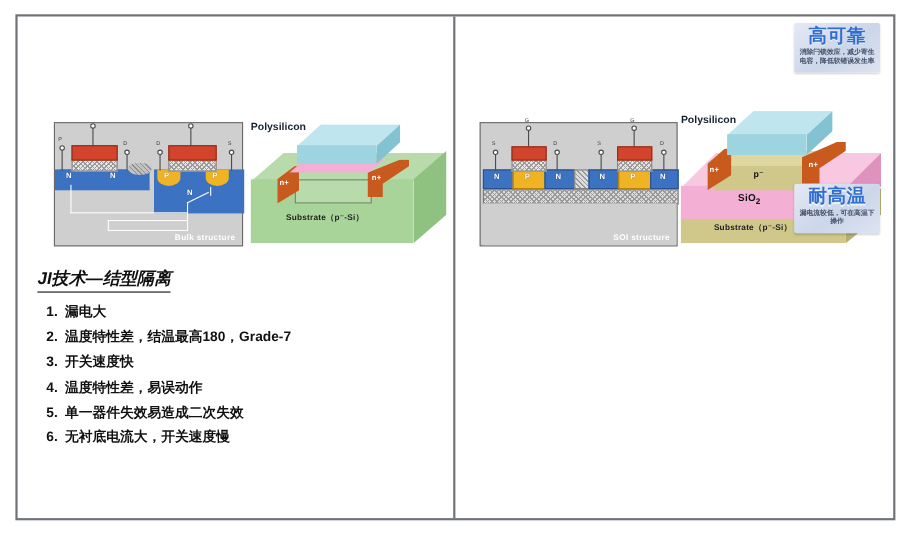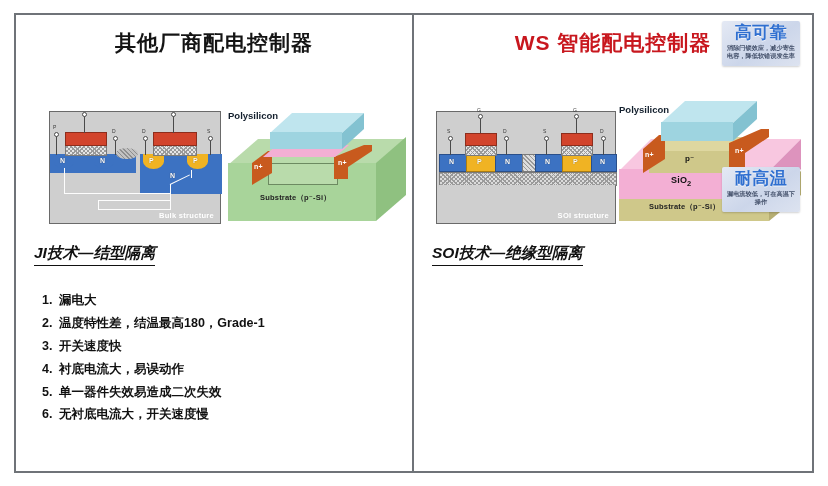--- a/index.html
+++ b/index.html
@@ -98,21 +98,21 @@
     white-space:nowrap;letter-spacing:.2px;
   }
   .lbl3d.sm{font-size:7px;color:#fff;}
   .lbl3d.dk{font-size:7.5px;color:#222;text-align:right;}
   .poly-lbl{font-size:9.5px;font-weight:bold;color:#14202e;}
 
   
   .list-wrap{position:absolute;top:228px;left:0;width:100%;padding:0 18px;box-sizing:border-box;}
   .sect-head{
     display:inline-block;font-size:15.5px;font-weight:bold;font-style:italic;
-    color:#111;border-bottom:1.5px solid #111;padding-bottom:1px;margin-bottom:27px;
+    color:#111;border-bottom:1.5px solid #111;padding-bottom:1px;margin-bottom:10px;
   }
   ol.bullets{margin:0;padding:0 0 0 22px;list-style:decimal;}
   ol.bullets li{
     font-size:12.5px;font-weight:bold;color:#111;
     margin-bottom:8.5px;line-height:1.15;padding-left:3px;
   }
   ol.bullets li.hl{color:#3b63c4;}
 
   
   .badge{
@@ -133,21 +133,20 @@
   .badge-2{right:12px;top:152px;}
 </style>
 </head>
 <body>
 
 <div class="slide">
   <div class="frame">
 
     <div class="panel panel-left">
 
-      <div class="panel-title title-dark">其他厂商配电控制器</div>
 
       <div class="diagram-row">
 
         <div class="xsec xsec-l">
 
           <div class="blue-band" style="left:0;top:42px;width:86px;height:19px;"></div>
 
           <div class="blue-band" style="left:90px;top:42px;width:82px;height:40px;"></div>
 
           <div class="well well-n" style="left:4px;top:42px;width:20px;height:15px;"></div>
@@ -235,32 +234,31 @@
           <span class="poly-lbl" style="left:48px;top:28px;">Polysilicon</span>
 
           <span class="lbl3d dk" style="left:32px;top:88px;">Substrate（p⁻-Si）</span>
         </div>
       </div>
 
       <div class="list-wrap">
         <div class="sect-head">JI技术—结型隔离</div>
         <ol class="bullets">
           <li>漏电大</li>
-          <li>温度特性差，结温最高180，Grade-1</li>
+          <li>温度特性差，结温最高180，Grade-7</li>
           <li>开关速度快</li>
-          <li>衬底电流大，易误动作</li>
+          <li>温度特性差，易误动作</li>
           <li>单一器件失效易造成二次失效</li>
           <li>无衬底电流大，开关速度慢</li>
         </ol>
       </div>
     </div>
 
     <div class="panel panel-right">
 
-      <div class="panel-title title-red">WS 智能配电控制器</div>
 
       <div class="diagram-row">
 
         <div class="xsec xsec-r">
 
           <div class="box-n" style="left:2px;top:42px;width:26px;height:16px;"></div>
           <div class="box-p" style="left:29px;top:42px;width:28px;height:16px;"></div>
           <div class="box-n" style="left:58px;top:42px;width:26px;height:16px;"></div>
           <div class="box-iso" style="left:85px;top:42px;width:12px;height:16px;"></div>
           <div class="box-n" style="left:98px;top:42px;width:26px;height:16px;"></div>
@@ -343,21 +341,20 @@
           <div class="face" style="left:42px;top:2px;width:96px;height:22px;background:#bfe5ee;
                       clip-path:polygon(0 22px,24px 0,96px 0,72px 22px);"></div>
           <div class="face" style="left:42px;top:23px;width:72px;height:19px;background:#9ed4e0;"></div>
           <div class="face" style="left:114px;top:2px;width:24px;height:40px;background:#83c2d1;
                       clip-path:polygon(0 22px,24px 0,24px 18px,0 40px);"></div>
           <span class="poly-lbl" style="left:48px;top:24px;">Polysilicon</span>
         </div>
       </div>
 
       <div class="list-wrap">
-        <div class="sect-head">SOI技术—绝缘型隔离</div>
       </div>
 
       <div class="badge badge-1">
         <div class="badge-title">高可靠</div>
         <div class="badge-sub">消除闩锁效应，减少寄生电容，降低软错误发生率</div>
       </div>
       <div class="badge badge-2">
         <div class="badge-title">耐高温</div>
         <div class="badge-sub">漏电流较低，可在高温下操作</div>
       </div>

